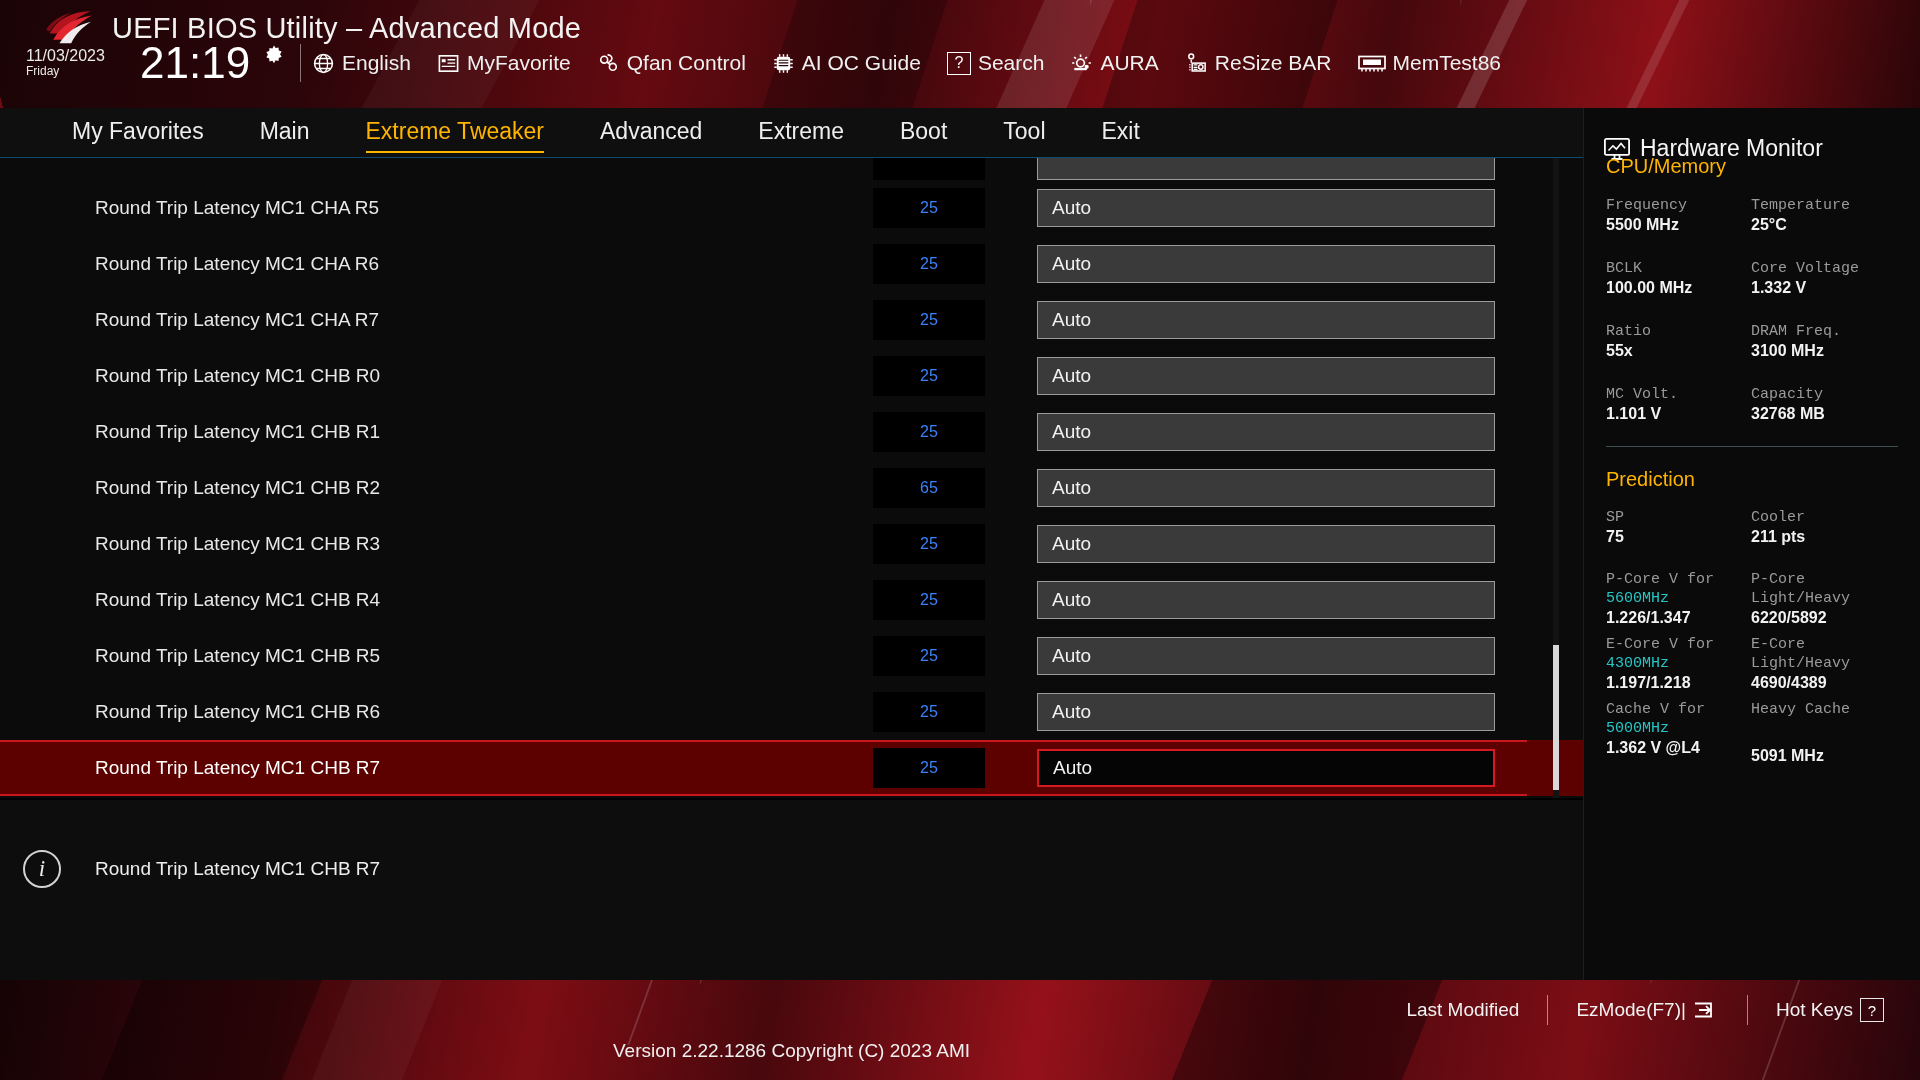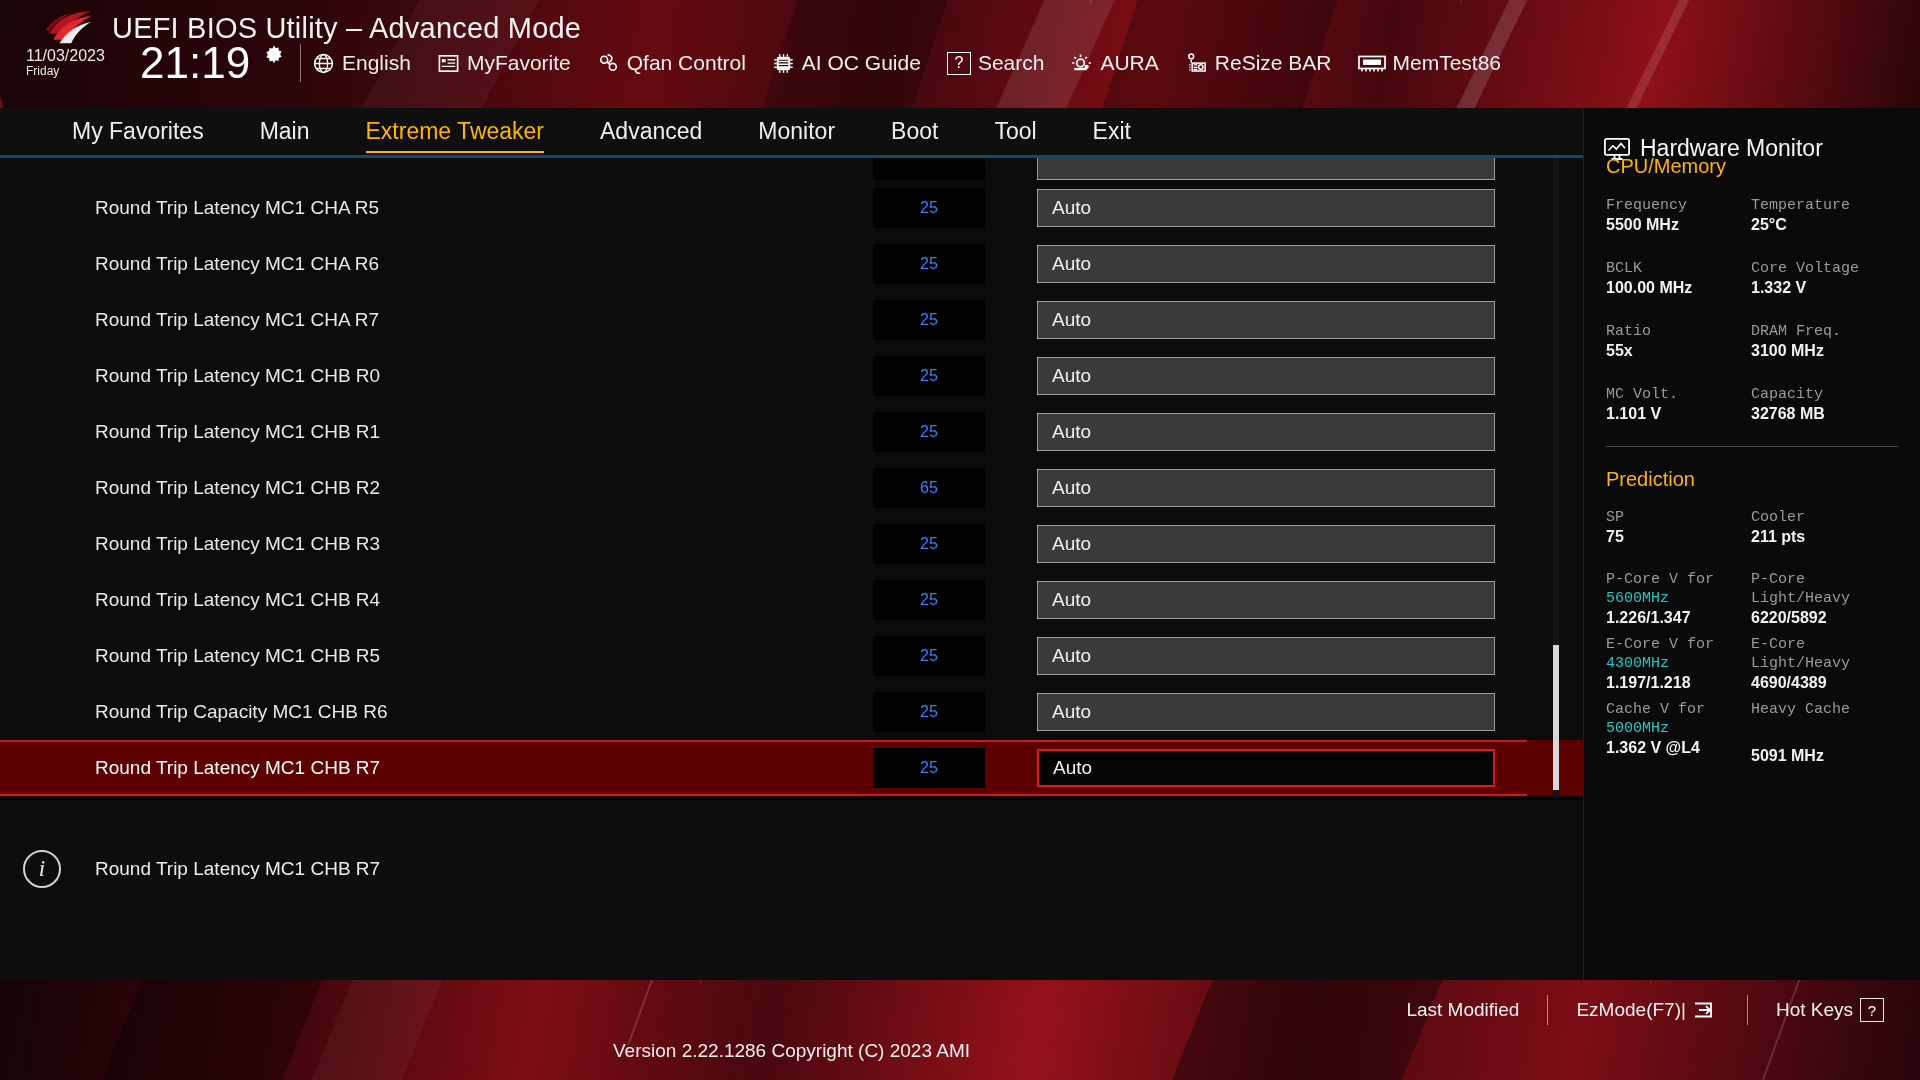--- a/index.html
+++ b/index.html
@@ -44,21 +44,21 @@
   .hdr-div { position:absolute; top:44px; width:1px; height:38px; background:rgba(255,255,255,0.45); }
 
   .hdr-menu { position:absolute; left:312px; top:51px; display:flex; align-items:center; gap:0px; }
   .hdr-item { display:flex; align-items:center; gap:7px; padding:0 12px 0 0; margin-right:14px; white-space:nowrap; }
   .hdr-item .lbl { font-size:21px; color:#f0f0f0; }
   .hdr-icon { display:inline-block; width:23px; height:23px; position:relative; flex:0 0 auto; }
 
   
   .navbar {
     position:absolute; left:0; top:108px; width:1920px; height:50px;
-    background:#100f0f; border-bottom:3px solid #0c4a6e;
+    background:#100f0f; border-bottom:1px solid #0c4a6e;
   }
   .navtabs { display:flex; align-items:center; height:50px; padding-left:72px; gap:0px; }
   .navtab {
     font-size:23px; color:#eeeeee; margin-right:56px; position:relative;
     padding-bottom:3px; white-space:nowrap;
   }
   .navtab.active { color:#ffb400; }
   .navtab.active::after {
     content:""; position:absolute; left:0; right:0; bottom:-5px; height:2px; background:#ffb400;
   }
@@ -277,21 +277,21 @@
 
     </div>
   </div>
 
   <div class="navbar">
     <div class="navtabs">
       <div class="navtab">My Favorites</div>
       <div class="navtab">Main</div>
       <div class="navtab active">Extreme Tweaker</div>
       <div class="navtab">Advanced</div>
-      <div class="navtab">Monitor</div>
+      <div class="navtab">Extreme</div>
       <div class="navtab">Boot</div>
       <div class="navtab">Tool</div>
       <div class="navtab">Exit</div>
     </div>
   </div>
 
   <div class="content">
 
     <div class="row partial">
       <div class="row-num" style="top:-18px;"></div>
@@ -346,21 +346,21 @@
       <div class="row-val">Auto</div>
     </div>
 
     <div class="row">
       <div class="row-label">Round Trip Latency MC1 CHB R5</div>
       <div class="row-num">25</div>
       <div class="row-val">Auto</div>
     </div>
 
     <div class="row">
-      <div class="row-label">Round Trip Capacity MC1 CHB R6</div>
+      <div class="row-label">Round Trip Latency MC1 CHB R6</div>
       <div class="row-num">25</div>
       <div class="row-val">Auto</div>
     </div>
 
     <div class="row selected">
       <div class="sel-line-top" style="top:0;"></div>
       <div class="row-label">Round Trip Latency MC1 CHB R7</div>
       <div class="row-num">25</div>
       <div class="row-val">Auto</div>
       <div class="sel-line-bot" style="bottom:0;"></div>

